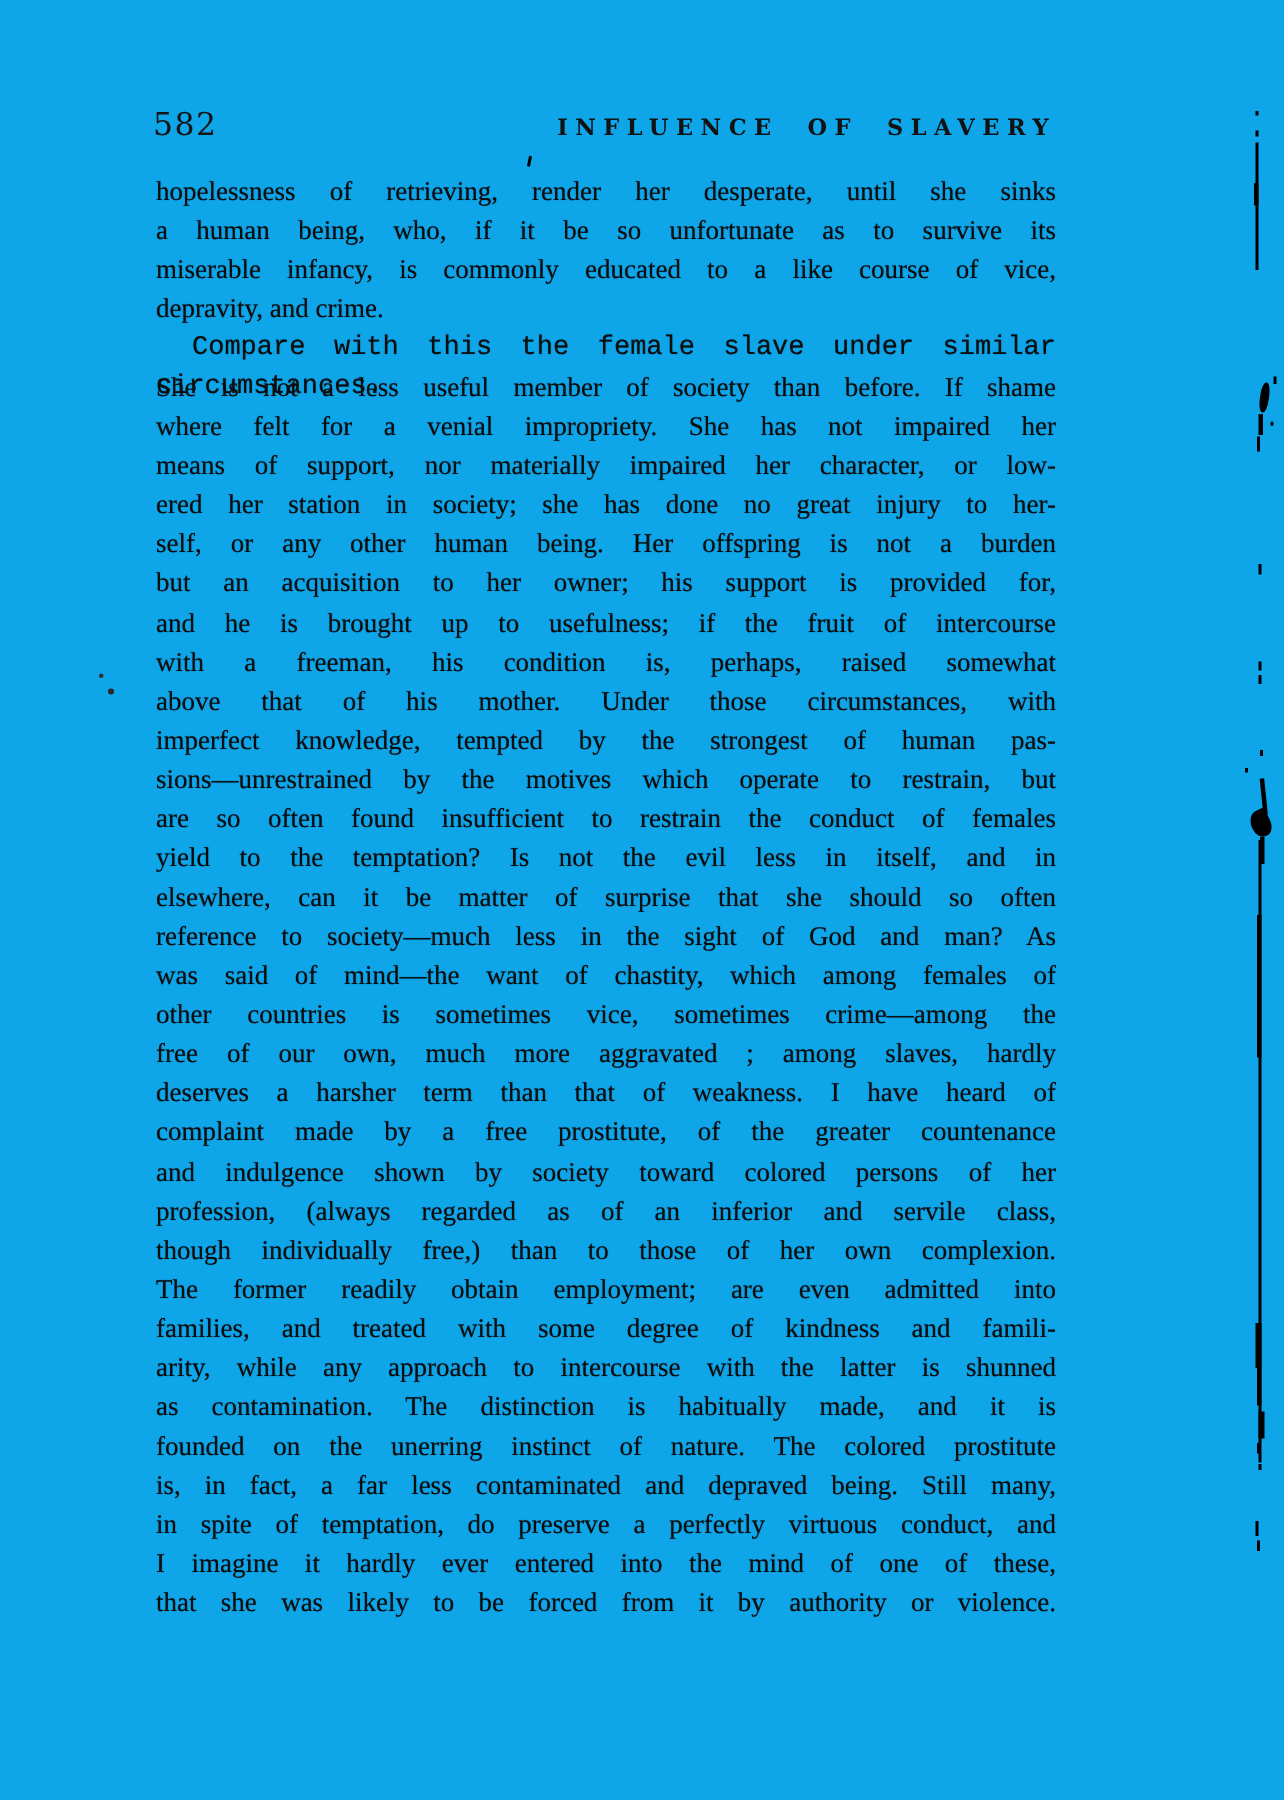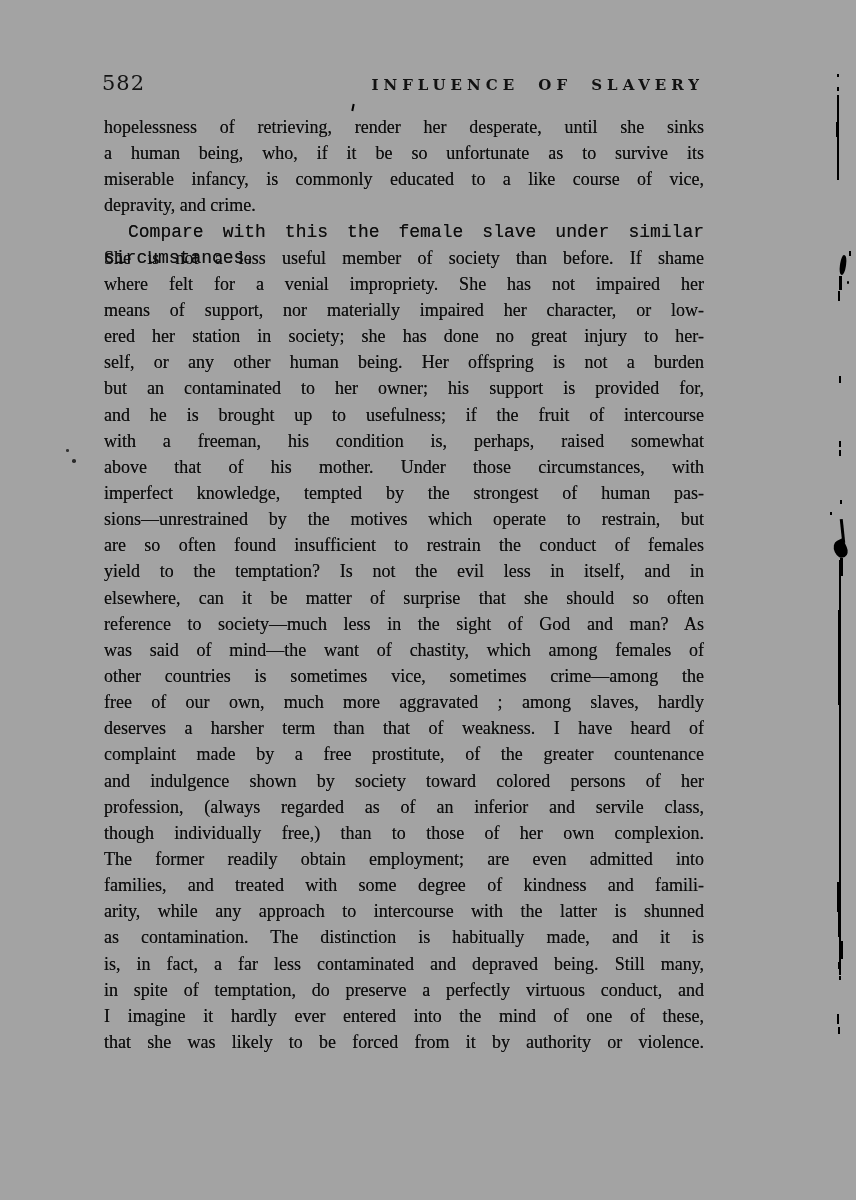--- a/index.html
+++ b/index.html
@@ -1,19 +1,19 @@
 <!DOCTYPE html>
 <html><head>
 <meta charset="utf-8">
 <style>
   html,body{margin:0;padding:0;background:#ffffff;}
   .page{
     position:relative;
     width:856px;height:1200px;
-    background:#a3a3a3;
+    background:#0ea5e9;
     overflow:hidden;
     font-family:"Liberation Serif",serif;
     color:#0d0d0d;
   }
   .page-number{
     position:absolute;left:102px;top:71px;
     font-family:"DejaVu Serif",serif;
     font-size:21px;letter-spacing:1px;color:#141414;
   }
   .running-title{
@@ -54,21 +54,21 @@
       <div class="line">hopelessness of retrieving, render her desperate, until she sinks</div>
       <div class="line">a human being, who, if it be so unfortunate as to survive its</div>
       <div class="line">miserable infancy, is commonly educated to a like course of vice,</div>
       <div class="line flush">depravity, and crime.</div>
       <div class="line indent">Compare with this the female slave under similar circumstances.</div>
       <div class="line">She is not a less useful member of society than before.  If shame</div>
       <div class="line">where felt for a venial impropriety.  She has not impaired her</div>
       <div class="line">means of support, nor materially impaired her character, or low-</div>
       <div class="line">ered her station in society; she has done no great injury to her-</div>
       <div class="line">self, or any other human being.  Her offspring is not a burden</div>
-      <div class="line">but an contaminated to her owner; his support is provided for,</div>
+      <div class="line">but an acquisition to her owner; his support is provided for,</div>
       <div class="line">and he is brought up to usefulness; if the fruit of intercourse</div>
       <div class="line">with a freeman, his condition is, perhaps, raised somewhat</div>
       <div class="line">above that of his mother.  Under those circumstances, with</div>
       <div class="line">imperfect knowledge, tempted by the strongest of human pas-</div>
       <div class="line">sions—unrestrained by the motives which operate to restrain, but</div>
       <div class="line">are so often found insufficient to restrain the conduct of females</div>
       <div class="line">yield to the temptation?  Is not the evil less in itself, and in</div>
       <div class="line">elsewhere, can it be matter of surprise that she should so often</div>
       <div class="line">reference to society—much less in the sight of God and man?  As</div>
       <div class="line">was said of mind—the want of chastity, which among females of</div>
@@ -76,20 +76,21 @@
       <div class="line">free of our own, much more aggravated ; among slaves, hardly</div>
       <div class="line">deserves a harsher term than that of weakness.  I have heard of</div>
       <div class="line">complaint made by a free prostitute, of the greater countenance</div>
       <div class="line">and indulgence shown by society toward colored persons of her</div>
       <div class="line">profession, (always regarded as of an inferior and servile class,</div>
       <div class="line">though individually free,) than to those of her own complexion.</div>
       <div class="line">The former readily obtain employment; are even admitted into</div>
       <div class="line">families, and treated with some degree of kindness and famili-</div>
       <div class="line">arity, while any approach to intercourse with the latter is shunned</div>
       <div class="line">as contamination.  The distinction is habitually made, and it is</div>
+      <div class="line">founded on the unerring instinct of nature.  The colored prostitute</div>
       <div class="line">is, in fact, a far less contaminated and depraved being.  Still many,</div>
       <div class="line">in spite of temptation, do preserve a perfectly virtuous conduct, and</div>
       <div class="line">I imagine it hardly ever entered into the mind of one of these,</div>
       <div class="line">that she was likely to be forced from it by authority or violence.</div>
     </div>
 
   <div class="art" style="left:352px;top:104px;width:2px;height:7px;transform:rotate(12deg);"></div>
 
   <div class="art round" style="left:66px;top:449px;width:3px;height:3px;background:#333;"></div>
   <div class="art round" style="left:72px;top:459px;width:4px;height:4px;background:#2a2a2a;"></div>

